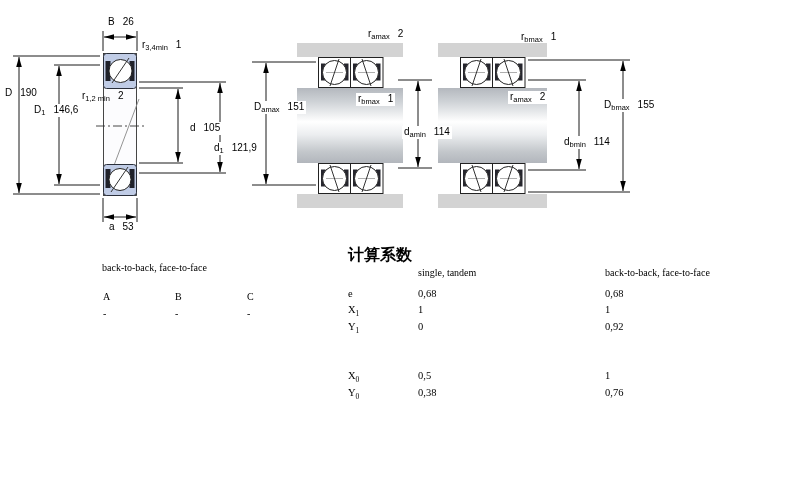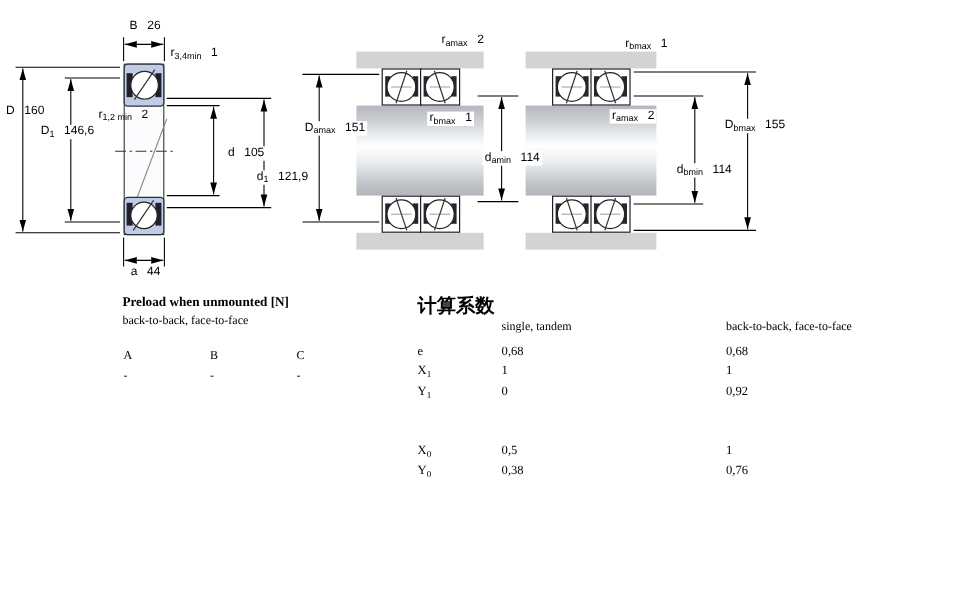--- a/index.html
+++ b/index.html
@@ -132,36 +132,36 @@
     </g>
   </svg>
 
   <div class="dim" style="left:108px;top:16px">
     <span>B</span><sub></sub><span class="dv">26</span>
   </div>
   <div class="dim" style="left:142px;top:39px">
     <span>r</span><sub>3,4min</sub><span class="dv">1</span>
   </div>
   <div class="dim" style="left:5px;top:87px">
-    <span>D</span><sub></sub><span class="dv">160</span>
+    <span>D</span><sub></sub><span class="dv">190</span>
   </div>
   <div class="dim bg" style="left:32px;top:104px">
     <span>D</span><sub>1</sub><span class="dv">146,6</span>
   </div>
   <div class="dim" style="left:82px;top:90px">
     <span>r</span><sub>1,2 min</sub><span class="dv">2</span>
   </div>
   <div class="dim bg" style="left:188px;top:122px">
     <span>d</span><sub></sub><span class="dv">105</span>
   </div>
   <div class="dim bg" style="left:212px;top:142px">
     <span>d</span><sub>1</sub><span class="dv">121,9</span>
   </div>
   <div class="dim" style="left:109px;top:221px">
-    <span>a</span><sub></sub><span class="dv">44</span>
+    <span>a</span><sub></sub><span class="dv">53</span>
   </div>
 
   <div class="dim" style="left:368px;top:28px">
     <span>r</span><sub>amax</sub><span class="dv">2</span>
   </div>
   <div class="dim bg" style="left:252px;top:101px">
     <span>D</span><sub>amax</sub><span class="dv">151</span>
   </div>
   <div class="dim bg" style="left:356px;top:93px">
     <span>r</span><sub>bmax</sub><span class="dv">1</span>
@@ -176,21 +176,20 @@
   <div class="dim bg" style="left:508px;top:91px">
     <span>r</span><sub>amax</sub><span class="dv">2</span>
   </div>
   <div class="dim bg" style="left:602px;top:99px">
     <span>D</span><sub>bmax</sub><span class="dv">155</span>
   </div>
   <div class="dim bg" style="left:562px;top:136px">
     <span>d</span><sub>bmin</sub><span class="dv">114</span>
   </div>
 
-  <div class="pt" style="left:102px;top:246px">Preload when unmounted [N]</div>
   <div class="ps" style="left:102px;top:262px">back-to-back, face-to-face</div>
   <div class="ps" style="left:103px;top:291px">A</div>
   <div class="ps" style="left:175px;top:291px">B</div>
   <div class="ps" style="left:247px;top:291px">C</div>
   <div class="ps" style="left:103px;top:308px">-</div>
   <div class="ps" style="left:175px;top:308px">-</div>
   <div class="ps" style="left:247px;top:308px">-</div>
 
   <div class="ft">计算系数</div>
   <div class="ps" style="left:418px;top:267px">single, tandem</div>

